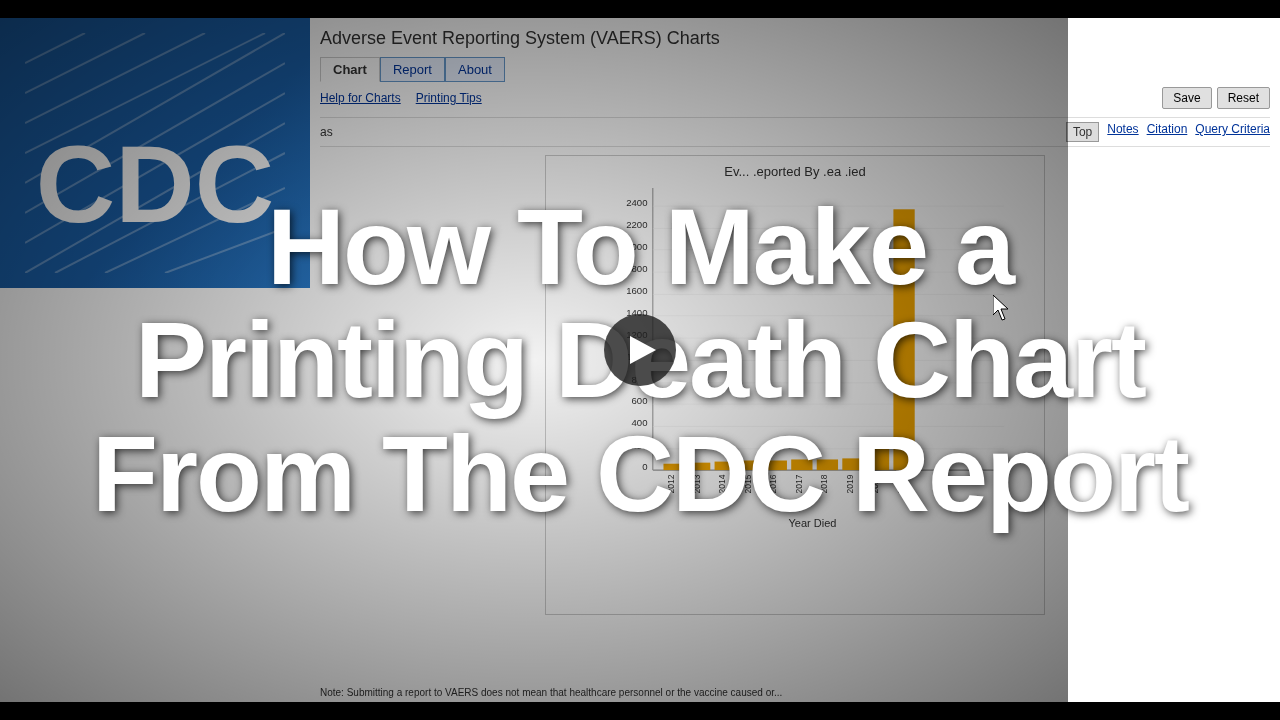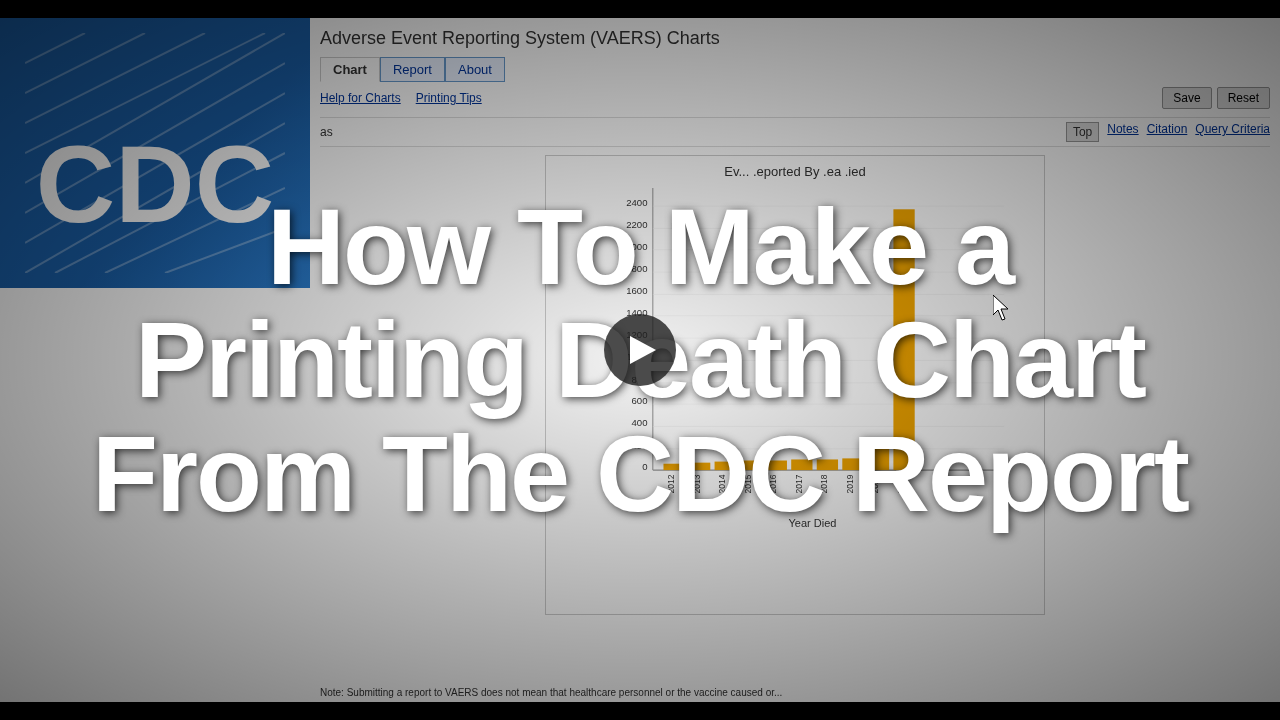--- a/index.html
+++ b/index.html
@@ -7,21 +7,21 @@
     body {
       width: 1280px;
       height: 720px;
       overflow: hidden;
       background: #000;
       font-family: Arial, sans-serif;
       position: relative;
     }
 
     .video-container {
-      width: 1280px;
+      width: 1068px;
       height: 720px;
       position: relative;
       background: #1a1a1a;
     }
 
     
     .black-bar-top {
       position: absolute;
       top: 0;
       left: 0;

